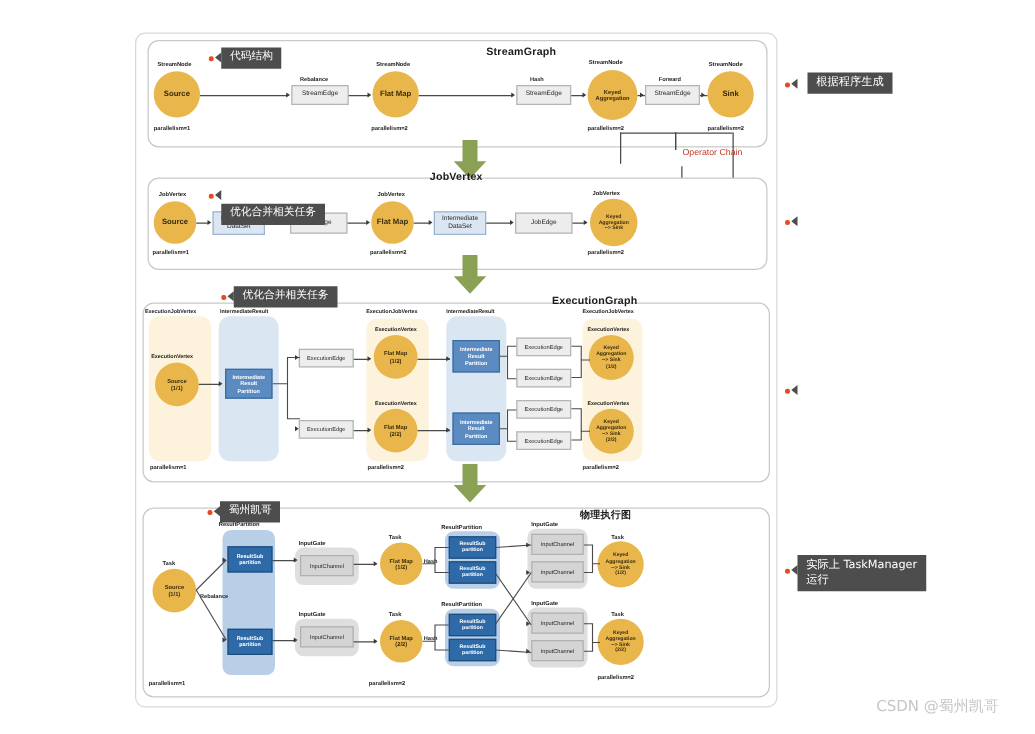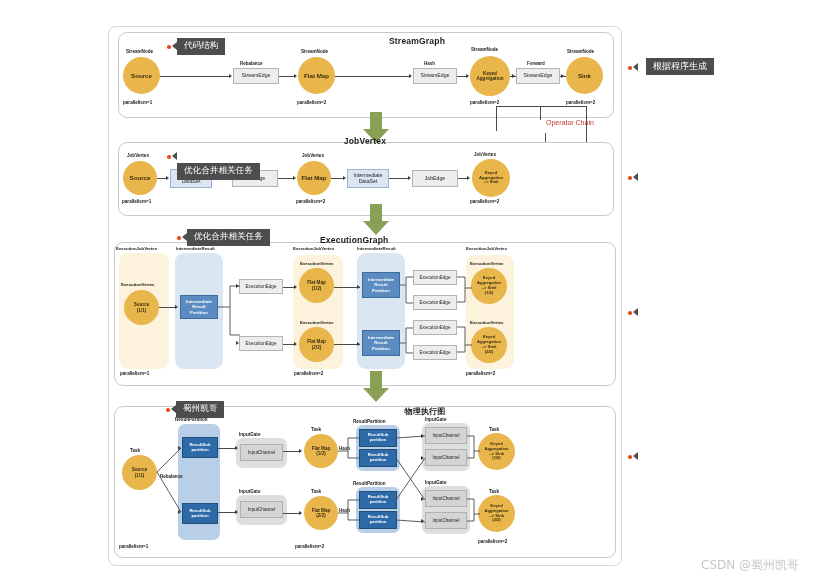--- a/index.html
+++ b/index.html
@@ -215,21 +215,21 @@
   <div class="abs par" style="left:470px;top:199px;">parallelism=2</div>
 
   <svg class="abs greenarrow" style="left:362px;top:204px;" viewBox="0 0 28 32">
     <polygon points="8,0 20,0 20,17 27,17 14,31 1,17 8,17" fill="#8aa055"></polygon>
   </svg>
 
   <div class="abs dot" style="left:628px;top:176px;"></div>
   <div class="abs tag-notch" style="left:633px;top:172.5px;"></div>
 
   <div class="abs panel" style="left:114px;top:242px;width:500px;height:142px;"></div>
-  <div class="abs panel-title" style="left:320px;top:235px;width:190px;text-align:left;">ExecutionGraph</div>
+  <div class="abs panel-title" style="left:320px;top:235px;width:190px;text-align:right;">ExecutionGraph</div>
 
   <div class="abs cap" style="left:116px;top:246px;font-size:4.3px;">ExecutionJobVertex</div>
   <div class="abs cap" style="left:176px;top:246px;font-size:4.3px;">IntermediateResult</div>
   <div class="abs cap" style="left:293px;top:246px;font-size:4.3px;">ExecutionJobVertex</div>
   <div class="abs cap" style="left:357px;top:246px;font-size:4.3px;">IntermediateResult</div>
   <div class="abs cap" style="left:466px;top:246px;font-size:4.3px;">ExecutionJobVertex</div>
 
   <div class="abs grp cream" style="left:119px;top:253px;width:50px;height:116px;"></div>
   <div class="abs grp lightblue" style="left:175px;top:253px;width:48px;height:116px;"></div>
   <div class="abs grp cream" style="left:293px;top:255px;width:50px;height:114px;"></div>
@@ -310,21 +310,21 @@
   <div class="abs par" style="left:466px;top:371px;">parallelism=2</div>
 
   <svg class="abs greenarrow" style="left:362px;top:371px;" viewBox="0 0 28 32">
     <polygon points="8,0 20,0 20,17 27,17 14,31 1,17 8,17" fill="#8aa055"></polygon>
   </svg>
 
   <div class="abs dot" style="left:628px;top:311px;"></div>
   <div class="abs tag-notch" style="left:633px;top:307.5px;"></div>
 
   <div class="abs panel" style="left:114px;top:406px;width:500px;height:150px;"></div>
-  <div class="abs panel-title" style="left:345px;top:406px;width:160px;text-align:center;font-size:8px;">物理执行图</div>
+  <div class="abs panel-title" style="left:345px;top:406px;width:160px;text-align:right;font-size:8px;">物理执行图</div>
 
   <div class="abs cap" style="left:175px;top:417px;">ResultPartition</div>
   <div class="abs cap" style="left:239px;top:432px;">InputGate</div>
   <div class="abs cap" style="left:239px;top:489px;">InputGate</div>
   <div class="abs cap" style="left:130px;top:448px;">Task</div>
   <div class="abs cap" style="left:311px;top:427px;">Task</div>
   <div class="abs cap" style="left:311px;top:489px;">Task</div>
   <div class="abs cap" style="left:353px;top:419px;">ResultPartition</div>
   <div class="abs cap" style="left:353px;top:481px;">ResultPartition</div>
   <div class="abs cap" style="left:425px;top:417px;">InputGate</div>
@@ -421,20 +421,22 @@
     <path d="M0,67 L7,67 L7,82" stroke="#4a4a4a" fill="none" stroke-width="0.9"></path>
     <path d="M0,89 L7,89 L7,82 L13,82" stroke="#4a4a4a" fill="none" stroke-width="0.9"></path>
   </svg>
 
   <div class="abs par" style="left:119px;top:544px;">parallelism=1</div>
   <div class="abs par" style="left:295px;top:544px;">parallelism=2</div>
   <div class="abs par" style="left:478px;top:539px;">parallelism=2</div>
 
   <div class="abs dot" style="left:628px;top:455px;"></div>
   <div class="abs tag-notch" style="left:633px;top:451.5px;"></div>
+  <div class="abs tag" style="left:638px;top:444px;">实际上 TaskManager
+运行</div>
 
   <div class="abs dot" style="left:167px;top:45px;"></div>
   <div class="abs tag-notch" style="left:172px;top:41.5px;"></div>
   <div class="abs tag small" style="left:177px;top:38px;">代码结构</div>
 
   <div class="abs dot" style="left:167px;top:155px;"></div>
   <div class="abs tag-notch" style="left:172px;top:151.5px;"></div>
   <div class="abs tag small" style="left:177px;top:163px;">优化合并相关任务</div>
 
   <div class="abs dot" style="left:177px;top:236px;"></div>

